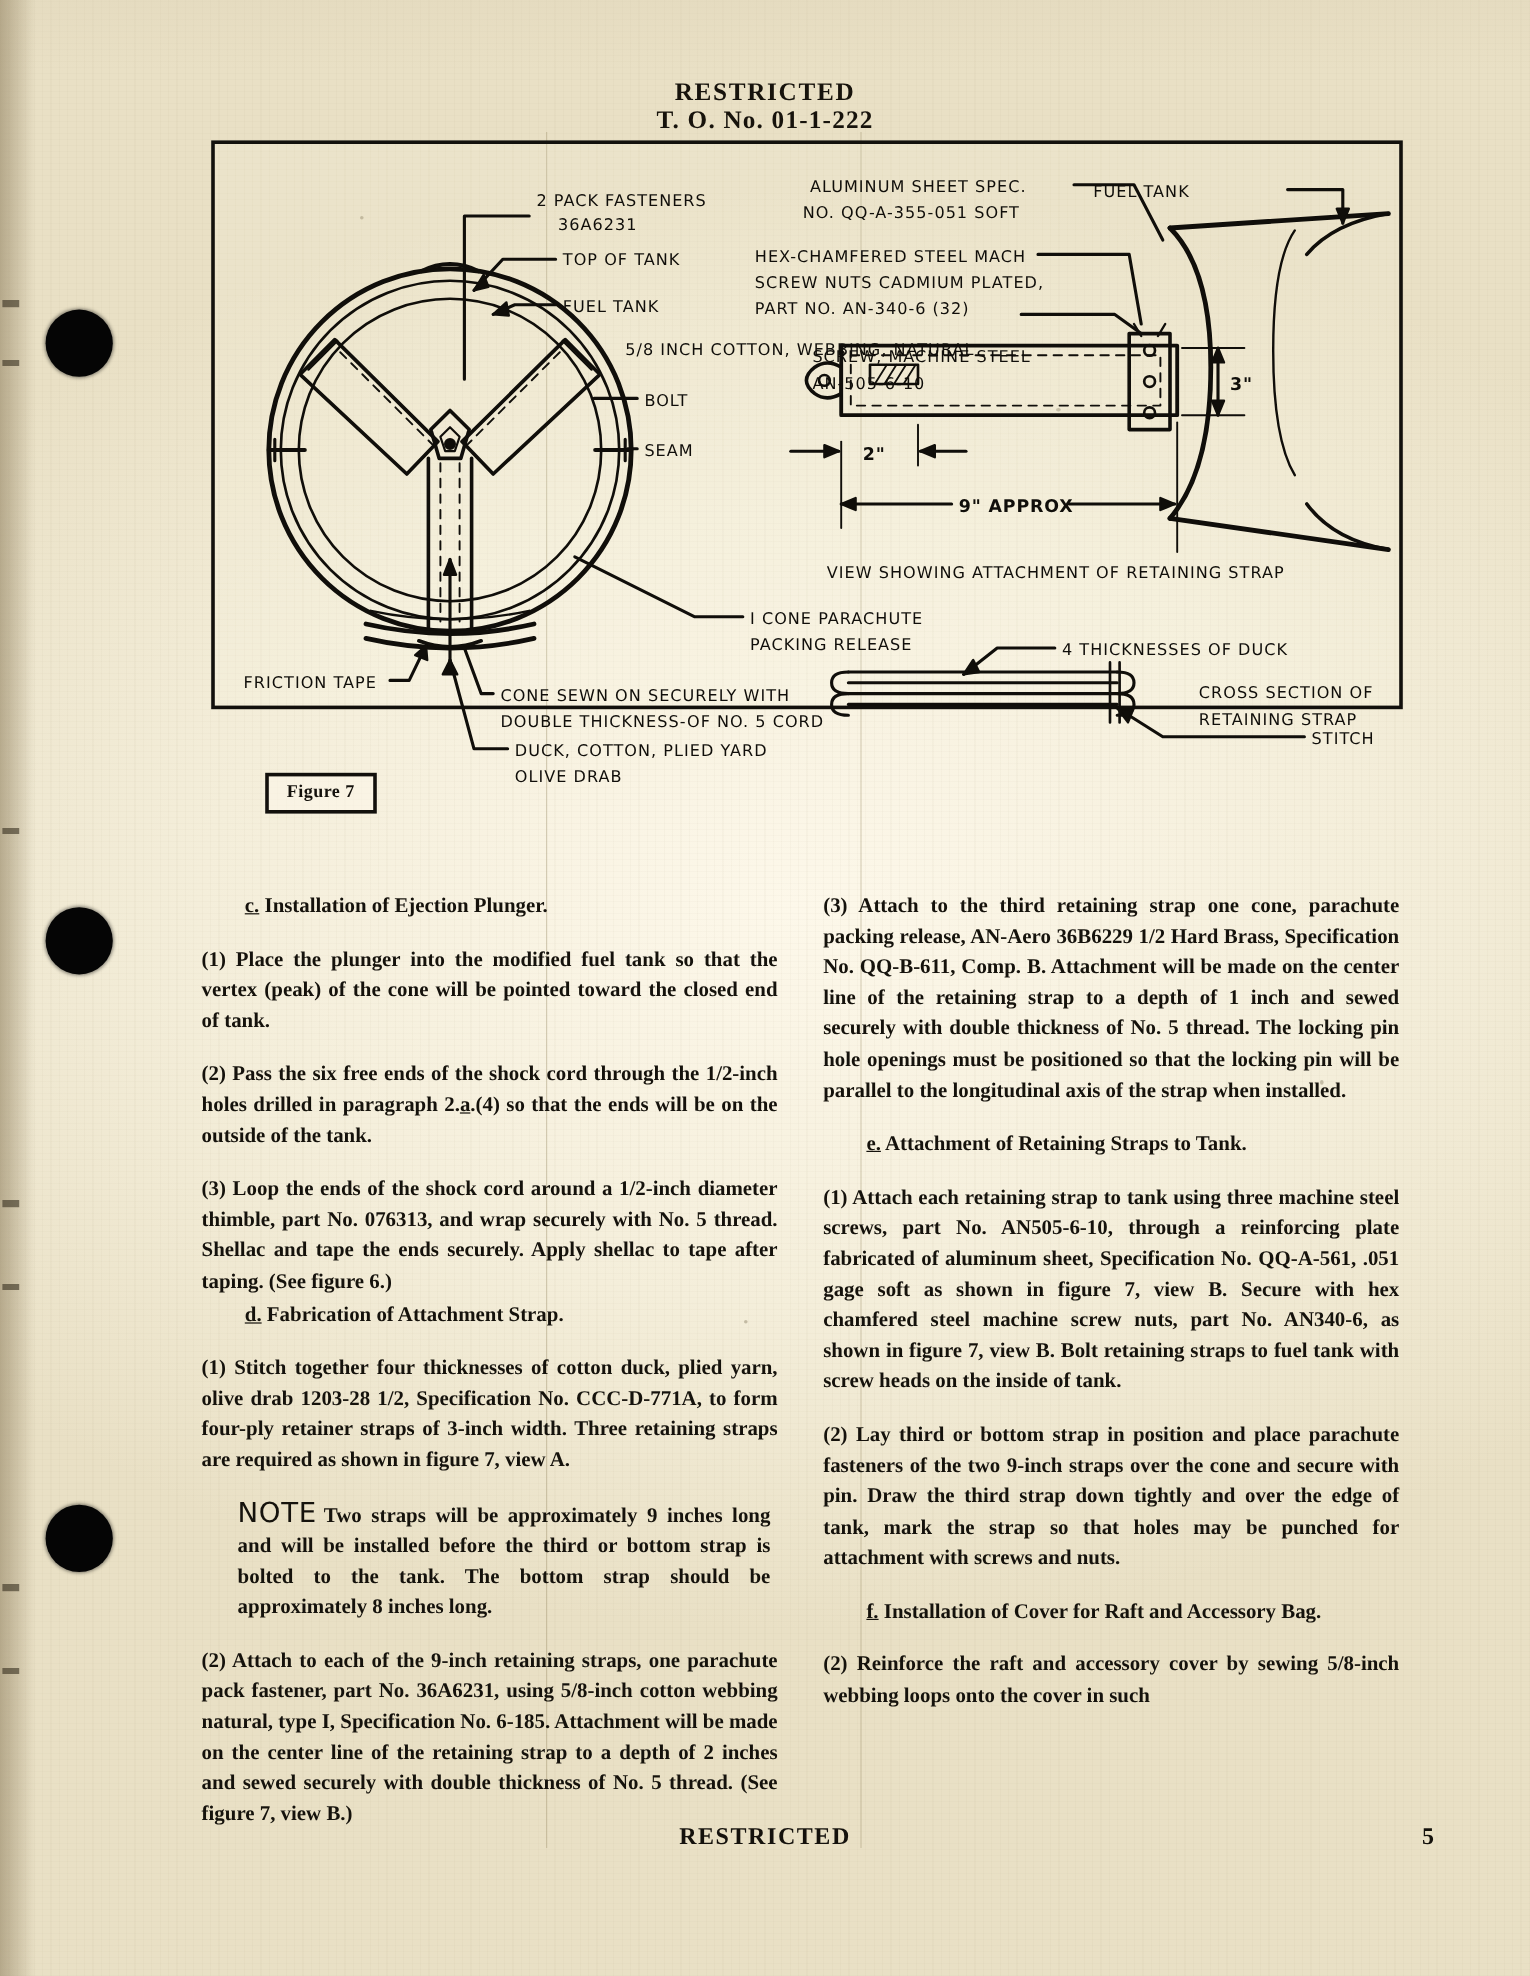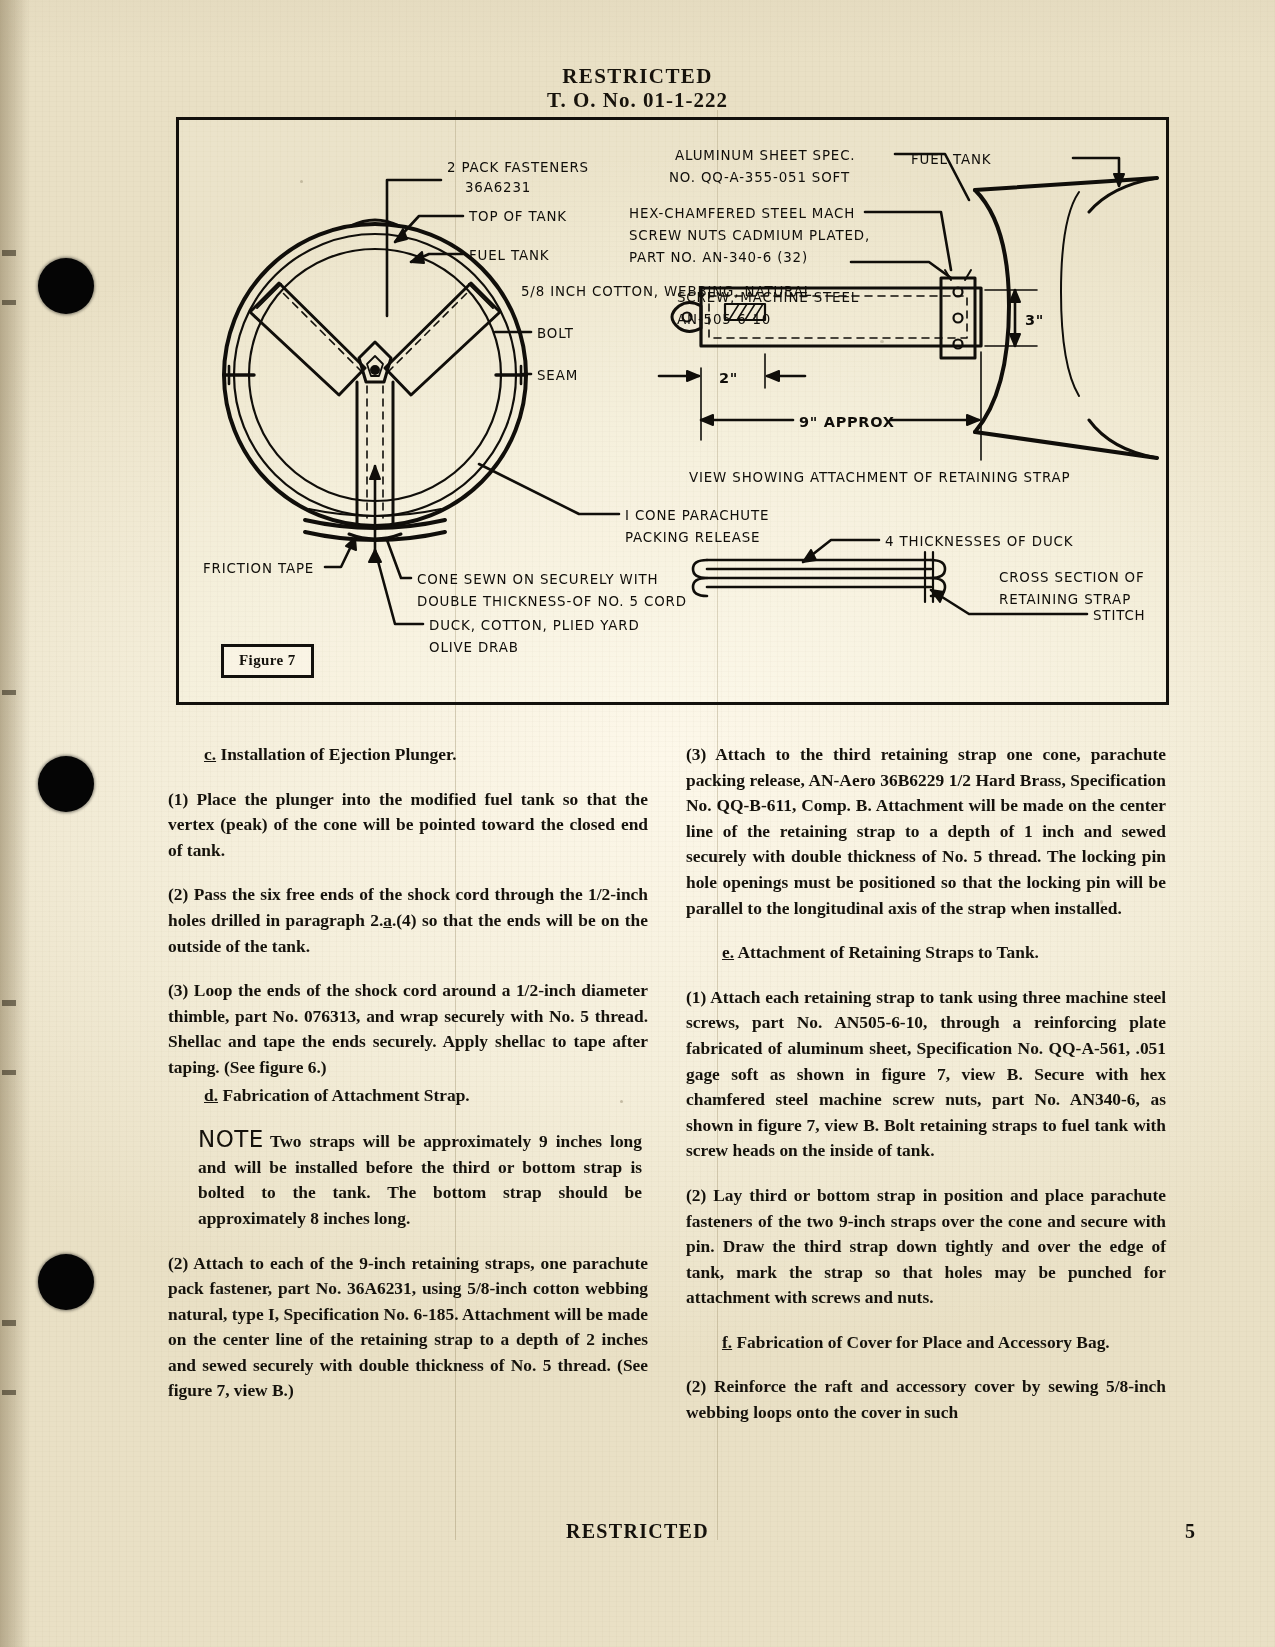--- a/index.html
+++ b/index.html
@@ -100,21 +100,21 @@
     font-size: 20px;
     font-weight: bold;
   }
 
   
   #figure-frame {
     position: absolute;
     left: 176px;
     top: 117px;
     width: 993px;
-    height: 588px;
+    height: 474px;
     border: 3px solid #12100c;
     box-sizing: border-box;
     background: rgba(255,252,242,0.12);
   }
   #figure-svg { position: absolute; left: 0; top: 0; }
 
   
   .col {
     position: absolute;
     top: 742px;
@@ -376,20 +376,21 @@
     <p class="para">
       <span>(2)  Pass the six free ends of the shock cord through the 1/2-inch holes drilled in paragraph 2.</span><span class="u">a</span><span>.(4) so that the ends will be on the outside of the tank.</span>
     </p>
 
     <p class="para tight">(3)  Loop the ends of the shock cord around a 1/2-inch diameter thimble, part No. 076313, and wrap securely with No. 5 thread.  Shellac and tape the ends securely.  Apply shellac to tape after taping. (See figure 6.)</p>
 
     <p class="para hang">
       <span class="u">d.</span><span> Fabrication of Attachment Strap.</span>
     </p>
 
+    <p class="para">(1)  Stitch together four thicknesses of cotton duck, plied yarn, olive drab 1203-28 1/2, Specification No. CCC-D-771A, to form four-ply retainer straps of 3-inch width.  Three retaining straps are required as shown in figure 7, view A.</p>
 
     <div class="note-block">
       <span class="note-word">NOTE</span><span>Two straps will be approximately 9 inches long and will be installed before the third or bottom strap is bolted to the tank. The bottom strap should be approximately 8 inches long.</span>
     </div>
 
     <p class="para">(2)  Attach to each of the 9-inch retaining straps, one parachute pack fastener, part No. 36A6231, using 5/8-inch cotton webbing natural, type I, Specification No. 6-185.  Attachment will be made on the center line of the retaining strap to a depth of 2 inches and sewed securely with double thickness of No. 5 thread.  (See figure 7, view B.)</p>
   </div>
 
   <div class="col" id="col-right">
 
@@ -397,21 +398,21 @@
 
     <p class="para hang">
       <span class="u">e.</span><span> Attachment of Retaining Straps to Tank.</span>
     </p>
 
     <p class="para">(1)  Attach each retaining strap to tank using three machine steel screws, part No. AN505-6-10, through a reinforcing plate fabricated of aluminum sheet, Specification No. QQ-A-561, .051 gage soft as shown in figure 7, view B.  Secure with hex chamfered steel machine screw nuts, part No. AN340-6, as shown in figure 7, view B.  Bolt retaining straps to fuel tank with screw heads on the inside of tank.</p>
 
     <p class="para">(2)  Lay third or bottom strap in position and place parachute fasteners of the two 9-inch straps over the cone and secure with pin.  Draw the third strap down tightly and over the edge of tank, mark the strap so that holes may be punched for attachment with screws and nuts.</p>
 
     <p class="para hang">
-      <span class="u">f.</span><span> Fabrication of Cover for Place and Accessory Bag.</span>
+      <span class="u">f.</span><span> Installation of Cover for Raft and Accessory Bag.</span>
     </p>
 
 
     <p class="para">(2)  Reinforce the raft and accessory cover by sewing 5/8-inch webbing loops onto the cover in such</p>
   </div>
 
   <div id="ftr-restricted">RESTRICTED</div>
   <div id="ftr-page">5</div>
 
 </div>

